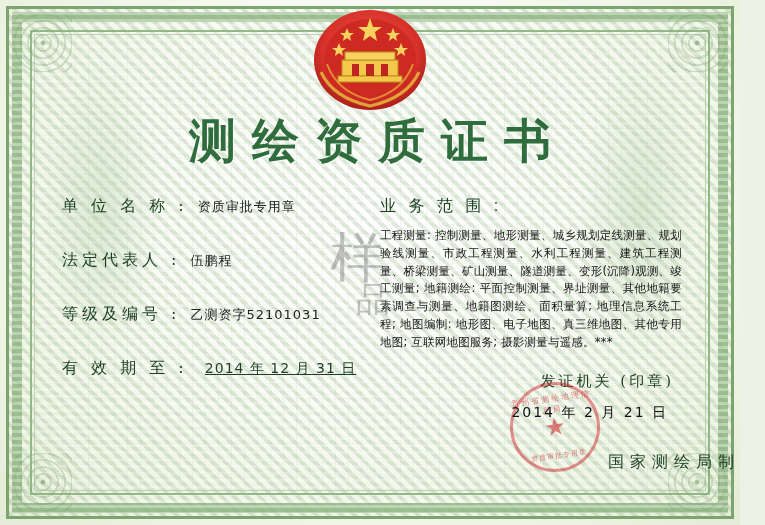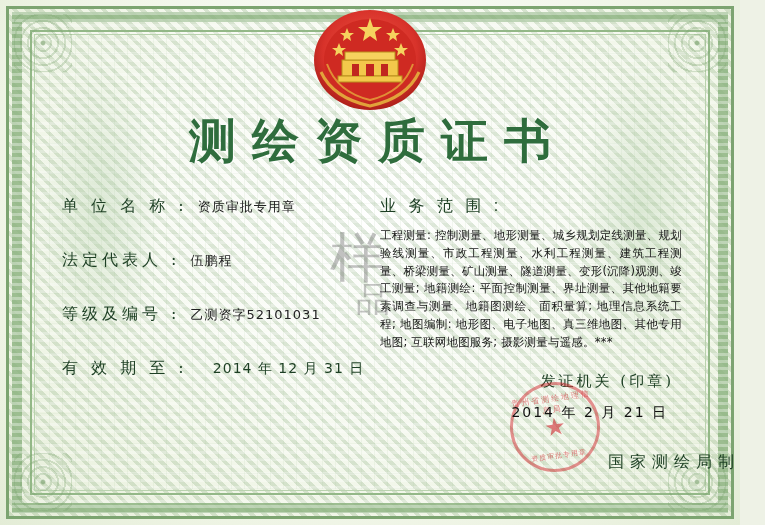--- a/index.html
+++ b/index.html
@@ -116,22 +116,23 @@
     font-size:13px;
     color:#222;
     letter-spacing:1px;
     font-family:"DejaVu Sans", sans-serif;
   }
   .valid{
     font-size:16px;color:#1d3f24;letter-spacing:4px;
     font-family:"DejaVu Serif", serif;white-space:nowrap;
   }
   .valid .d{
-    font-size:14px;letter-spacing:1px;margin-left:16px;
-    font-family:"DejaVu Sans", sans-serif;
+    font-size:14px;letter-spacing:1px;margin-left:8px;
+    font-family:"DejaVu Sans", sans-serif;
+    text-decoration:underline;
   }
 
   .right-col{
     position:absolute;left:318px;top:0;right:0;
   }
   .scope-title{
     font-size:16px;color:#1d3f24;letter-spacing:4px;
     font-family:Liberation Sans, sans-serif;margin-bottom:10px;
   }
   .scope-text{

